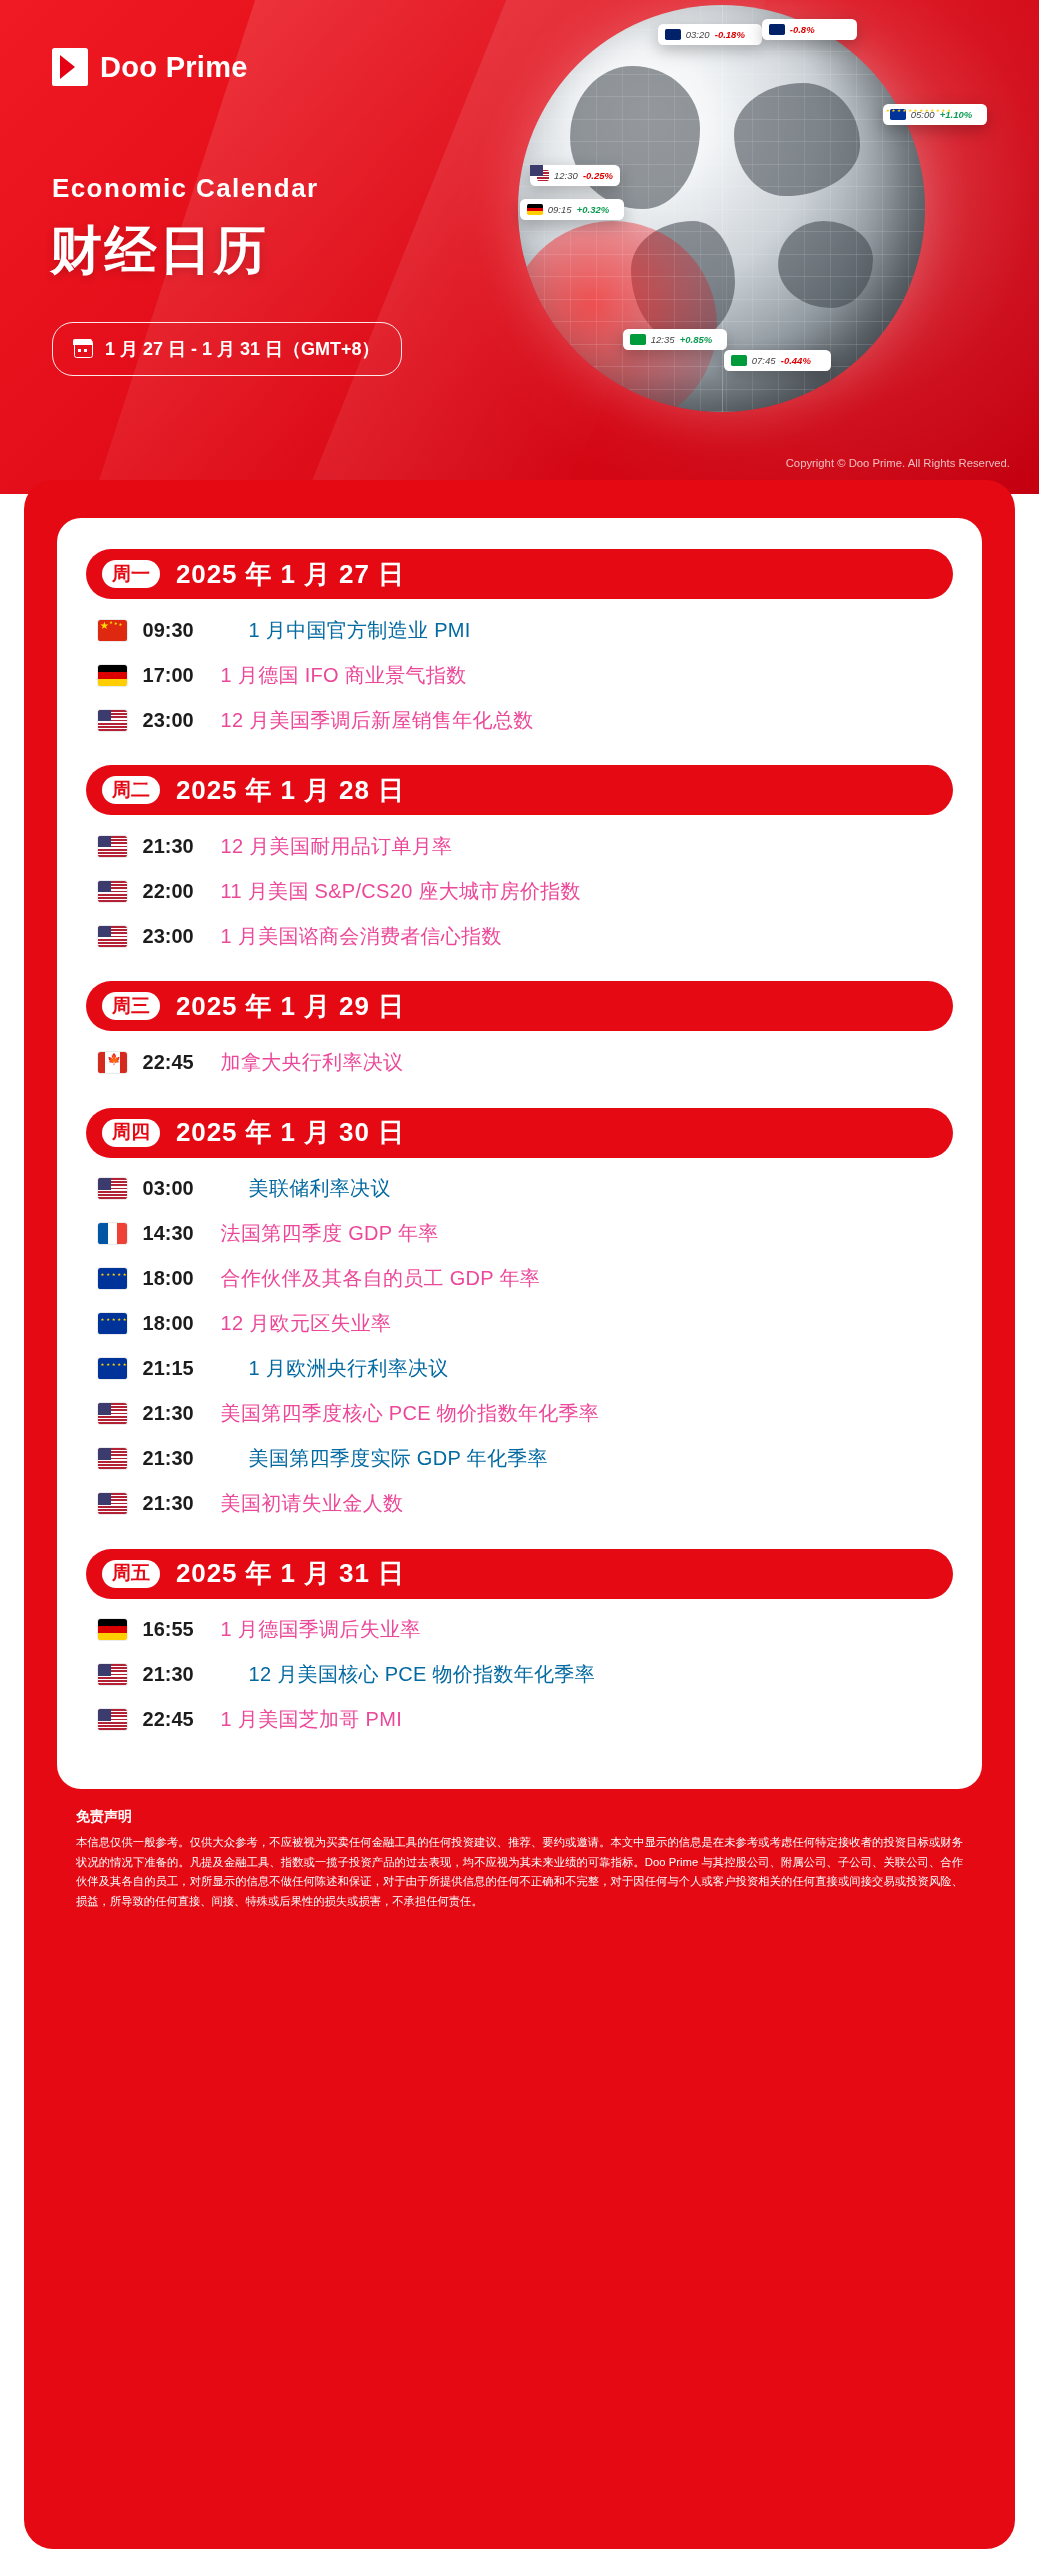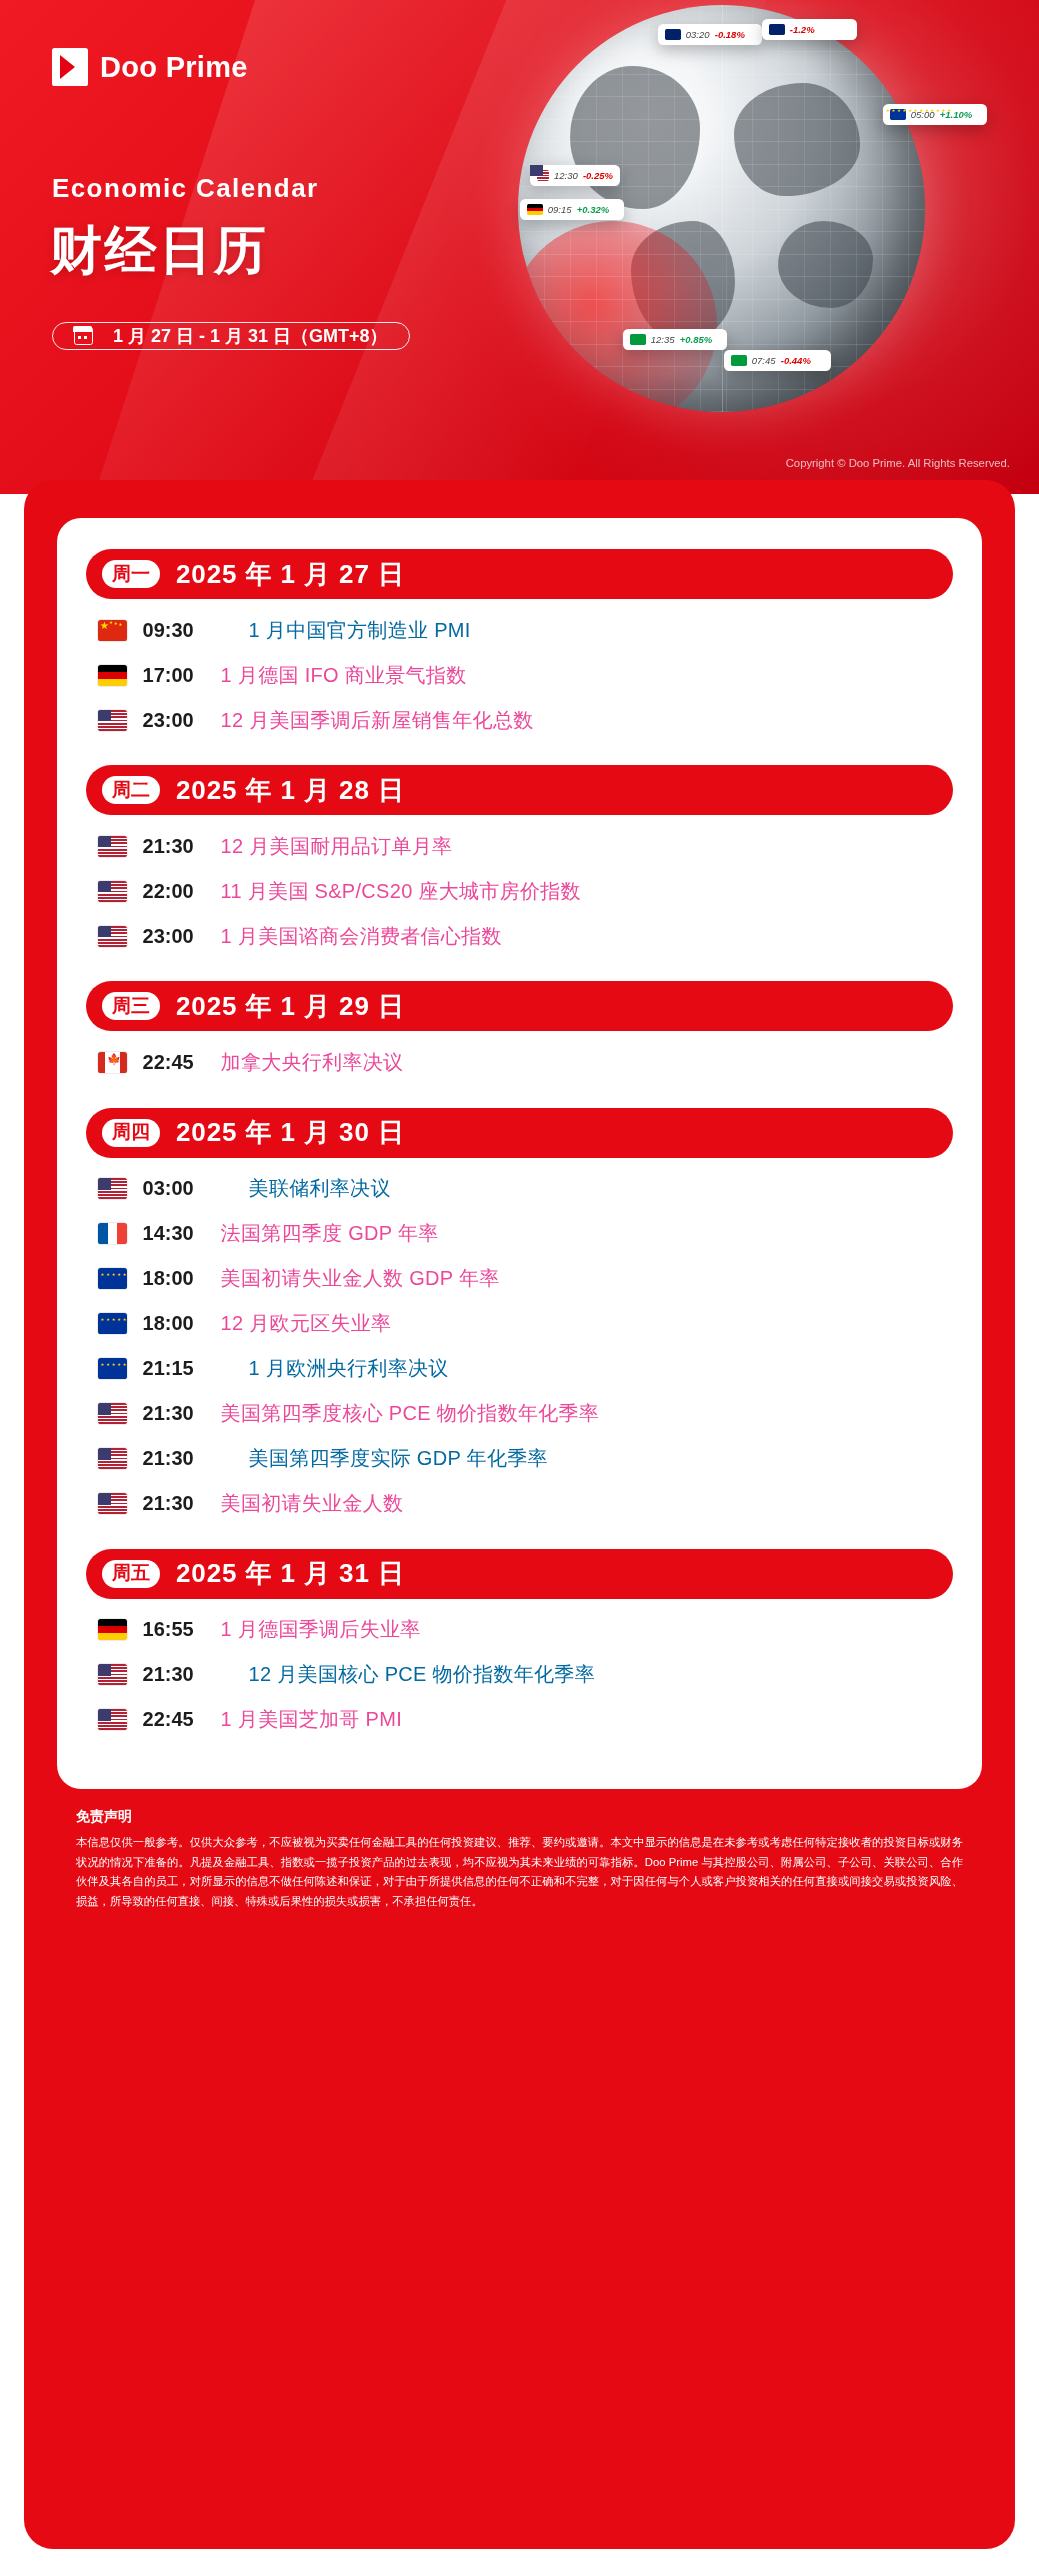--- a/index.html
+++ b/index.html
@@ -146,26 +146,26 @@
     left: 50px; top: 216px;
     color: #ffffff;
     font-size: 52px;
     font-weight: bold;
     letter-spacing: 2.6px;
     text-shadow: 0 1.7px 8.7px rgba(0,0,0,0.18);
   }
   .date-pill {
     position: absolute;
     left: 52px; top: 322px;
-    height: 28px;
+    height: 54px;
     border: 1.7px solid rgba(255,255,255,0.9);
     border-radius: 21px;
     display: flex;
     align-items: center;
-    gap: 20px;
+    gap: 12px;
     padding: 0 21px;
     color: #ffffff;
     font-size: 18px;
     font-weight: bold;
   }
   .cal-icon {
     width: 19px; height: 18px;
     border: 1.7px solid #ffffff;
     border-radius: 2.6px;
     position: relative;
@@ -351,21 +351,21 @@
       <span>09:15</span>
       <span class="up">+0.32%</span>
     </div>
     <div class="fcard fc3">
       <span class="flg f-gb"></span>
       <span>03:20</span>
       <span class="dn">-0.18%</span>
     </div>
     <div class="fcard fc4">
       <span class="flg f-gb"></span>
-      <span class="dn">-1.2%</span>
+      <span class="dn">-0.8%</span>
     </div>
     <div class="fcard fc5">
       <span class="flg f-eu"></span>
       <span>05:00</span>
       <span class="up">+1.10%</span>
     </div>
     <div class="fcard fc6">
       <span class="flg f-br"></span>
       <span>12:35</span>
       <span class="up">+0.85%</span>
@@ -462,21 +462,21 @@
           <span class="ev-title hl">美联储利率决议</span>
         </div>
         <div class="event">
           <span class="flag f-fr"></span>
           <span class="time">14:30</span>
           <span class="ev-title">法国第四季度 GDP 年率</span>
         </div>
         <div class="event">
           <span class="flag f-eu"></span>
           <span class="time">18:00</span>
-          <span class="ev-title">美国初请失业金人数 GDP 年率</span>
+          <span class="ev-title">合作伙伴及其各自的员工 GDP 年率</span>
         </div>
         <div class="event">
           <span class="flag f-eu"></span>
           <span class="time">18:00</span>
           <span class="ev-title">12 月欧元区失业率</span>
         </div>
         <div class="event">
           <span class="flag f-eu"></span>
           <span class="time">21:15</span>
           <span class="ev-title hl">1 月欧洲央行利率决议</span>

